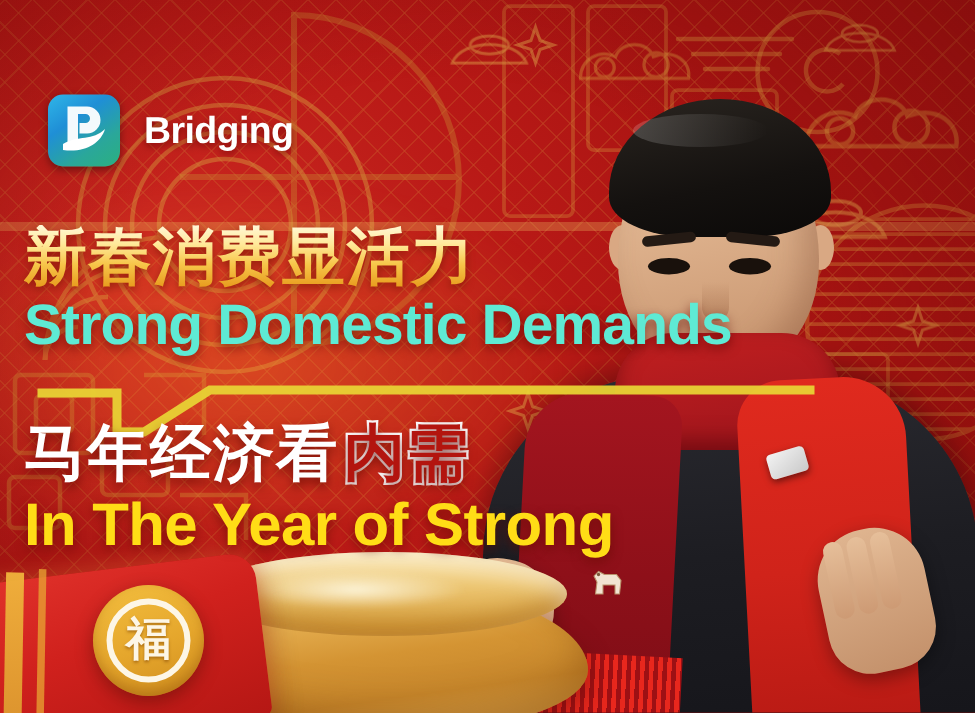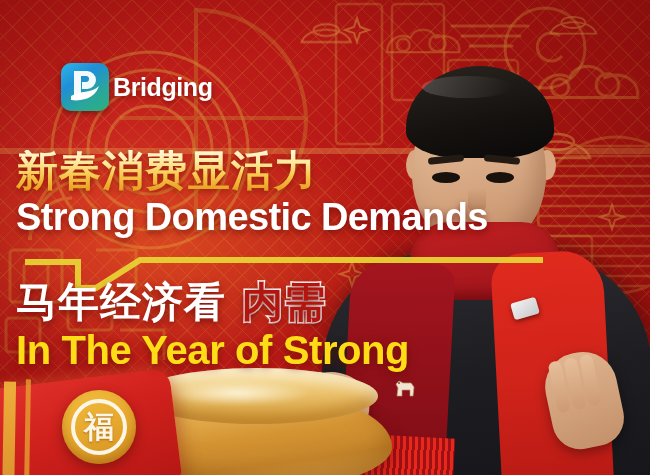--- a/index.html
+++ b/index.html
@@ -175,21 +175,21 @@
     position:absolute;width:72px;height:96px;border-radius:34px 34px 28px 28px;
     background:linear-gradient(170deg,#e0b691,#c3906a);
     box-shadow:0 4px 12px rgba(0,0,0,.35);
   }
   .person .hand.l{left:-6px;top:372px;transform:rotate(14deg);}
   .person .hand.r{left:248px;top:352px;transform:rotate(-12deg);}
   .person .hand .fing{position:absolute;top:4px;width:13px;height:52px;border-radius:8px;
     background:linear-gradient(180deg,#e6bf9a,#cd9a74);}
 
   
-  .logo{position:absolute;left:32px;top:63px;display:flex;align-items:center;gap:4px;margin-left:29px;}
+  .logo{position:absolute;left:32px;top:63px;display:flex;align-items:center;gap:16px;}
   .logo-mark{
     width:48px;height:48px;border-radius:10px;
     background:linear-gradient(145deg,#2fb6e8 0%,#1f8fd6 35%,#2aa79a 70%,#2bb07f 100%);
     position:relative;overflow:hidden;box-shadow:0 2px 6px rgba(0,0,0,.4);
   }
   .logo-mark svg{position:absolute;left:0;top:0;}
   .logo-text{display:flex;flex-direction:column;line-height:.96;}
   .logo-text .l1{
     color:#fff;font-size:25px;font-weight:700;letter-spacing:-.4px;
     text-shadow:0 2px 5px rgba(90,0,0,.6);
@@ -205,35 +205,35 @@
 
   .cn1{
     font-family:Liberation Sans, sans-serif;
     font-size:42px;font-weight:700;letter-spacing:1px;
     background:linear-gradient(180deg,#fff8d8 0%,#ffe99a 30%,#f7c64a 62%,#e79a1c 100%);
     -webkit-background-clip:text;background-clip:text;color:transparent;
     filter:drop-shadow(0 2px 3px rgba(110,20,0,.65));
     margin-bottom:6px;
   }
   .en1{
-    font-size:38px;font-weight:700;color:#ffffff;letter-spacing:-.6px;
+    font-size:38px;font-weight:700;color:#5eead4;letter-spacing:-.6px;
     text-shadow:0 3px 7px rgba(90,5,0,.65);
     margin-bottom:46px;
   }
   .cn2{
     font-family:"DejaVu Sans","Liberation Sans",sans-serif;
     font-size:41px;font-weight:700;letter-spacing:1px;color:#ffffff;
     text-shadow:0 3px 7px rgba(90,5,0,.7);
     margin-bottom:7px;
   }
   .cn2 .accent{
     color:#b3150f;
     -webkit-text-stroke:3px #ffffff;
     paint-order:stroke fill;
-    margin-left:16px;
+    margin-left:3px;
   }
   .en2{
     font-size:40px;font-weight:700;color:#ffdd16;letter-spacing:-.4px;
     text-shadow:0 3px 8px rgba(100,10,0,.7);
   }
 </style>
 </head>
 <body>
 
 <div id="card">

